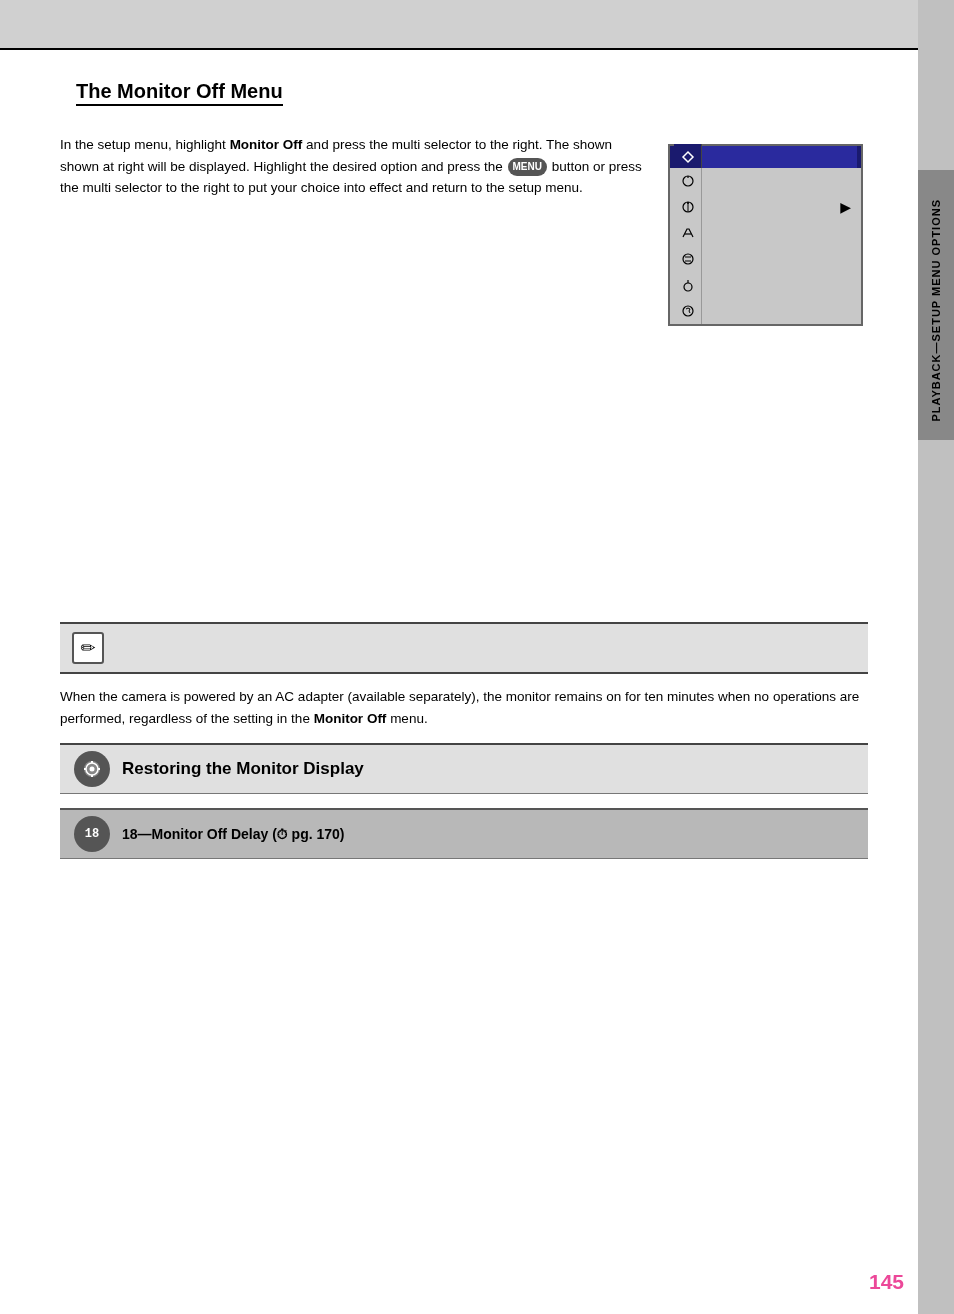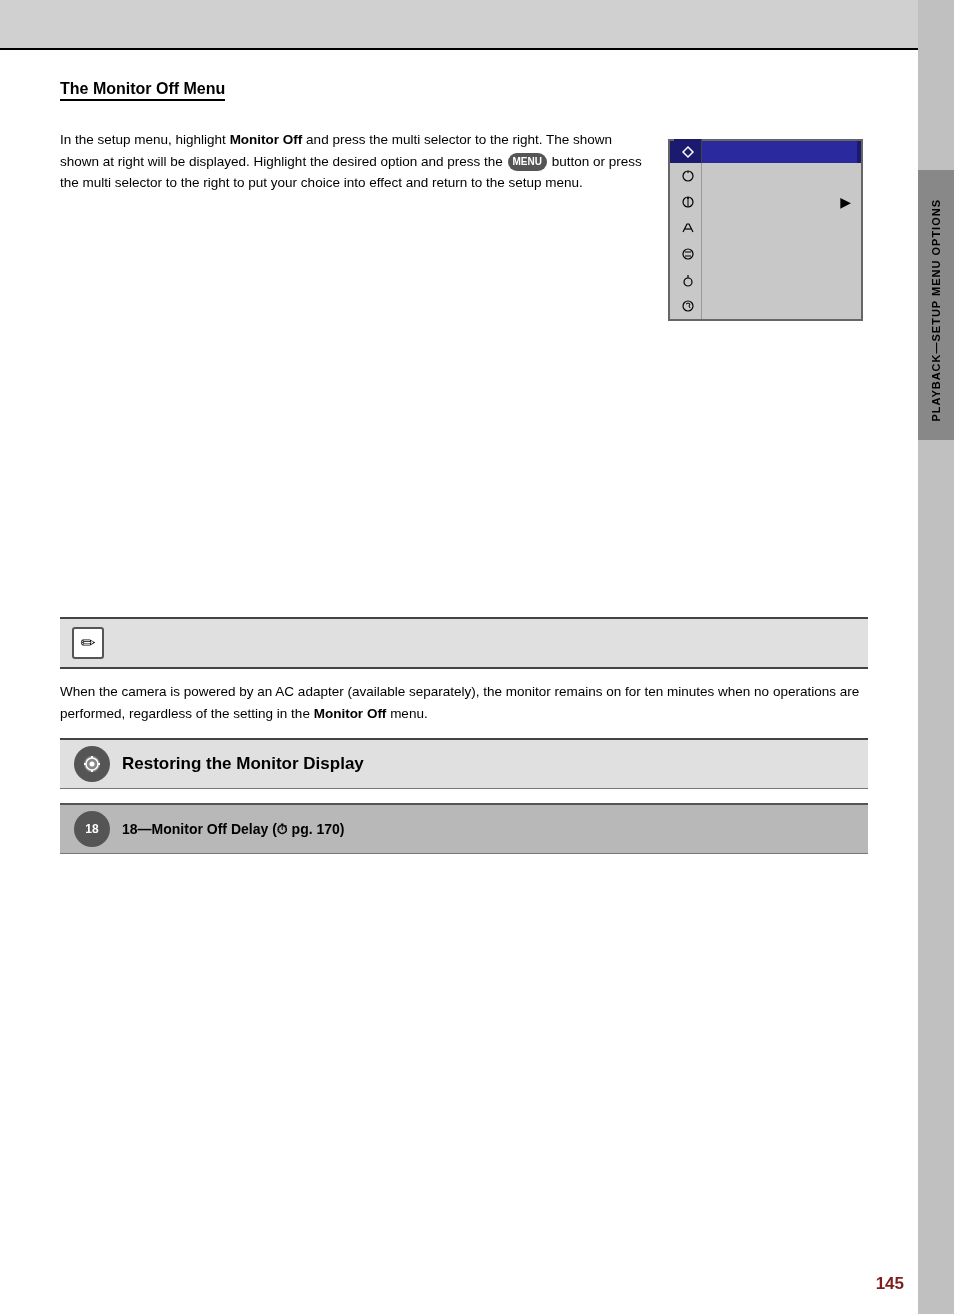--- a/index.html
+++ b/index.html
@@ -27,28 +27,29 @@
       color: #000;
       writing-mode: vertical-rl;
       text-orientation: mixed;
       transform: rotate(180deg);
       letter-spacing: 1px;
       text-transform: uppercase;
     }
 
     
     .section-title {
-      font-size: 16px;
+      font-size: 20px;
       font-weight: bold;
       font-family: Arial, sans-serif;
       margin-top: 12px;
       margin-bottom: 14px;
       display: inline-block;
       border-bottom: 2px solid #000;
       padding-bottom: 1px;
+      margin-left: 16px;
     }
 
     
     .body-text {
       font-family: Arial, sans-serif;
       font-size: 13.5px;
       line-height: 1.6;
       color: #000;
       margin-bottom: 16px;
     }
@@ -122,23 +123,23 @@
       vertical-align: middle;
       margin: 0 1px;
     }
 
     
     .page-number {
       position: absolute;
       bottom: 20px;
       right: 50px;
       font-family: Arial, sans-serif;
-      font-size: 17px;
-      font-weight: bold;
-      color: #7f1d1d;
+      font-size: 21px;
+      font-weight: bold;
+      color: #ec4899;
     }
 
     .content-area {
       padding: 18px 50px 40px 60px;
     }
   </style>
 </head>
 <body>
 
 <div class="page-container">
@@ -261,21 +262,21 @@
           <line x1="10" y1="2" x2="10" y2="4" stroke="#fff" stroke-width="2"></line>
           <line x1="10" y1="16" x2="10" y2="18" stroke="#fff" stroke-width="2"></line>
           <line x1="2" y1="10" x2="4" y2="10" stroke="#fff" stroke-width="2"></line>
           <line x1="16" y1="10" x2="18" y2="10" stroke="#fff" stroke-width="2"></line>
         </svg>
       </div>
       <span style="font-family:Arial,sans-serif;font-size:17px;font-weight:bold;color:#000;">Restoring the Monitor Display</span>
     </div>
 
     <div style="border-top:2px solid #555;border-bottom:1px solid #777;background:#b8b8b8;padding:6px 14px;display:flex;align-items:center;gap:12px;margin-top:14px;margin-bottom:0;">
-      <div style="width:36px;height:36px;background:#555;border-radius:50%;display:flex;align-items:center;justify-content:center;flex-shrink:0;font-family:Liberation Sans, sans-serif;font-size:12px;font-weight:bold;color:#fff;">
+      <div style="width:36px;height:36px;background:#555;border-radius:50%;display:flex;align-items:center;justify-content:center;flex-shrink:0;font-family:Liberation Mono, monospace;font-size:12px;font-weight:bold;color:#fff;">
         <span>18</span>
       </div>
       <span style="font-family:Arial,sans-serif;font-size:14px;font-weight:bold;color:#000;">
         <span>18—Monitor Off Delay (</span><span>⏱</span><span> pg. 170)</span>
       </span>
     </div>
 
   </div>
 
   <div style="position:absolute;right:0;top:0;width:36px;height:1314px;background:#c0c0c0;">

